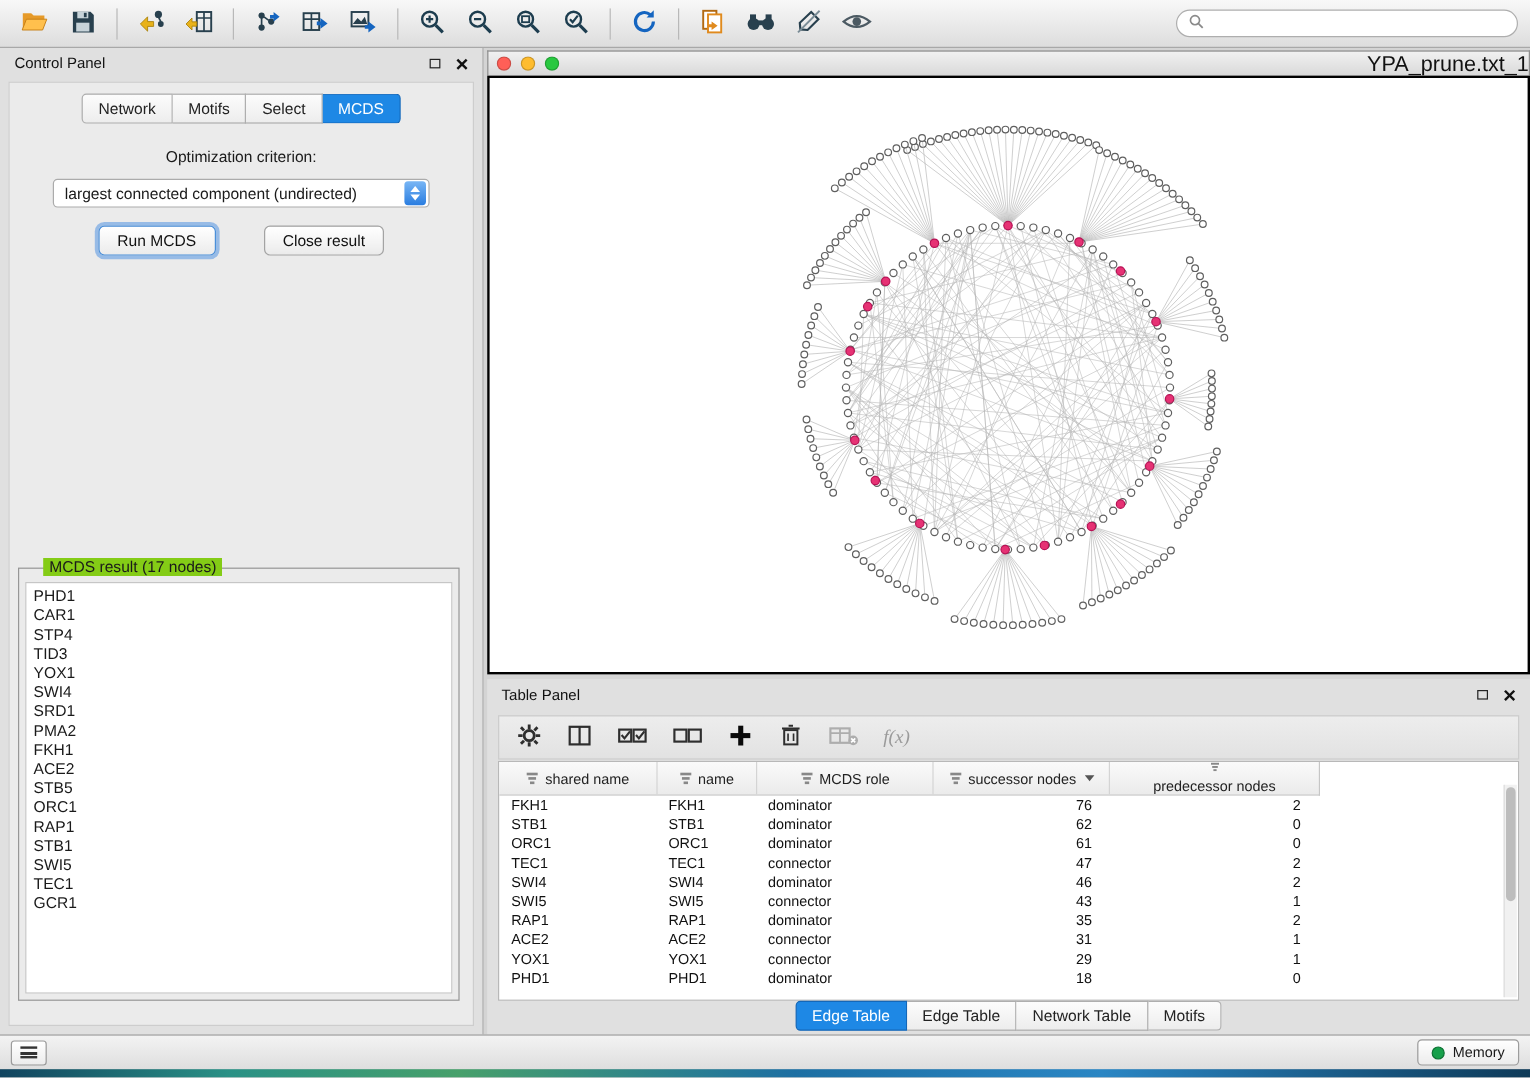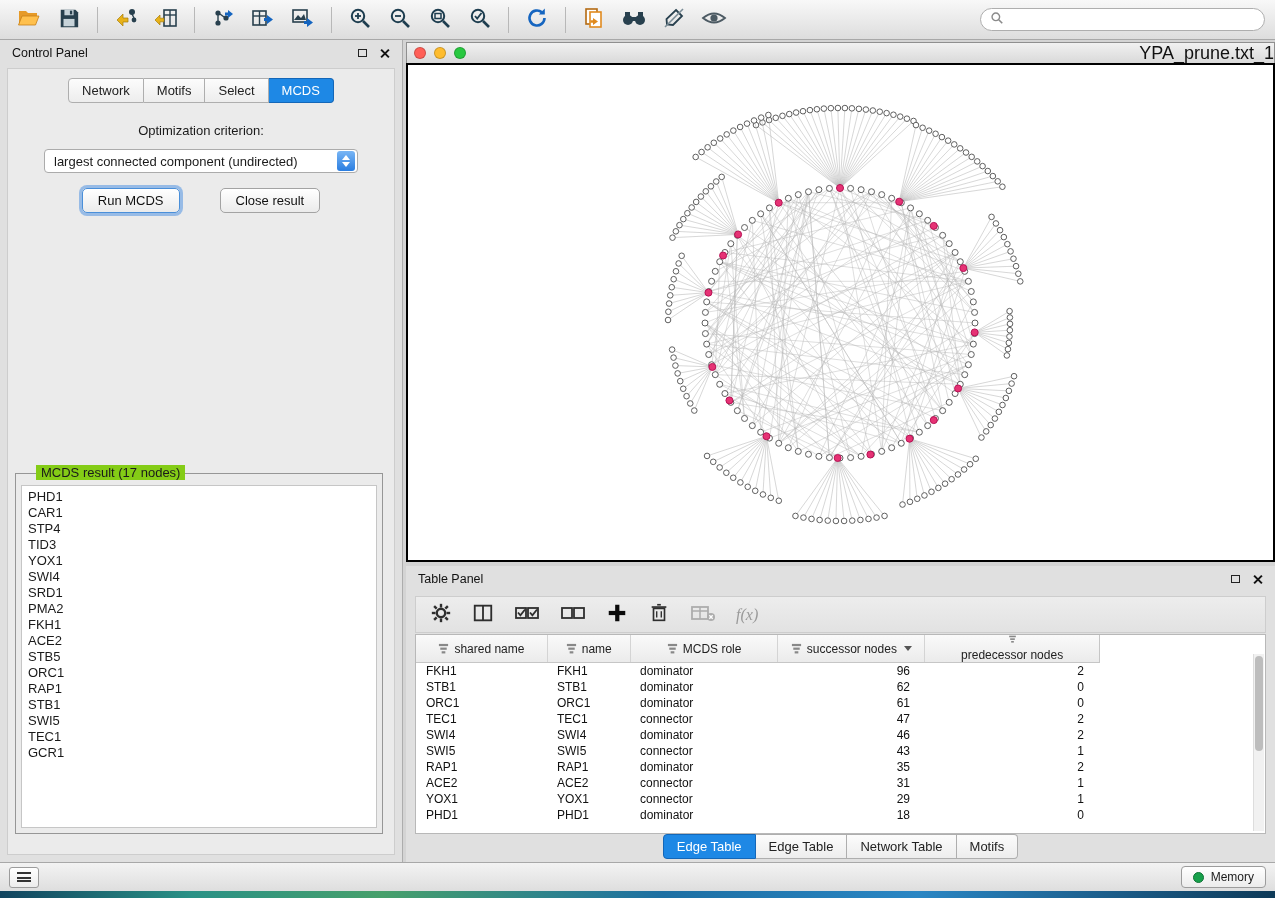--- a/index.html
+++ b/index.html
@@ -941,21 +941,21 @@
             <rect x="4" y="9" width="4" height="2.4" fill="#888"></rect>
           </svg>
         <span>predecessor nodes</span>
       </div>
     </div>
     <div>
         <div class="trow">
           <div class="tcell c0">FKH1</div>
           <div class="tcell c1">FKH1</div>
           <div class="tcell c2">dominator</div>
-          <div class="tcell c3">96</div>
+          <div class="tcell c3">76</div>
           <div class="tcell c4">2</div>
         </div>
         <div class="trow">
           <div class="tcell c0">STB1</div>
           <div class="tcell c1">STB1</div>
           <div class="tcell c2">dominator</div>
           <div class="tcell c3">62</div>
           <div class="tcell c4">0</div>
         </div>
         <div class="trow">

